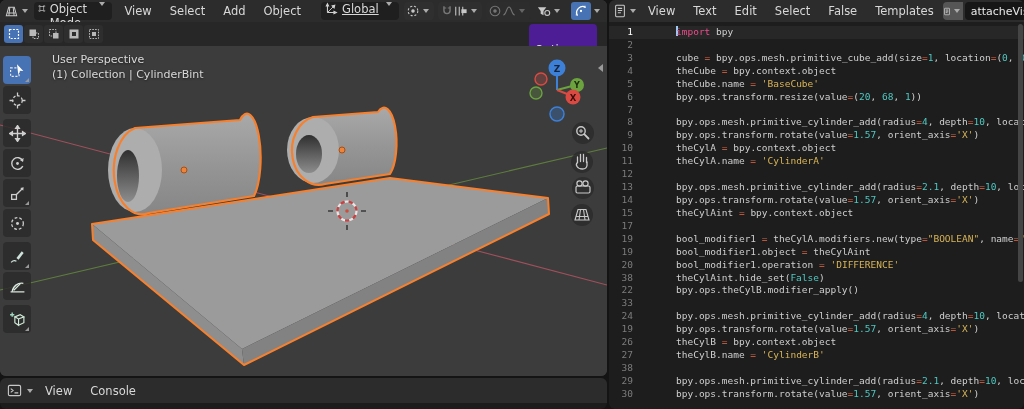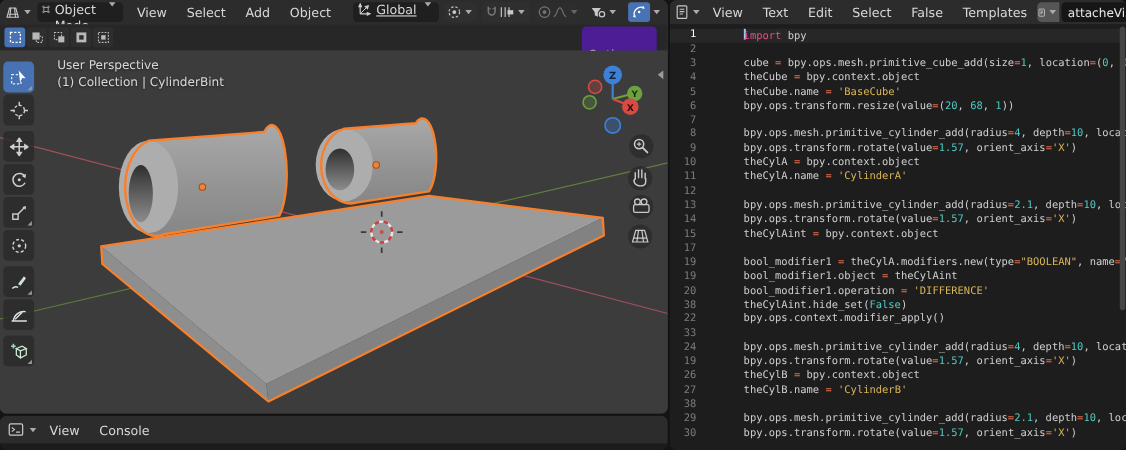--- a/index.html
+++ b/index.html
@@ -521,21 +521,21 @@
         <div class="crow">
           <span class="ln">20</span>
           <span class="lc">bool_modifier1.operation <span class="tk-op">=</span> <span class="tk-str">'DIFFERENCE'</span></span>
         </div>
         <div class="crow">
           <span class="ln">38</span>
           <span class="lc">theCylAint.hide_set(<span class="tk-bool">False</span>)</span>
         </div>
         <div class="crow">
           <span class="ln">22</span>
-          <span class="lc">bpy.ops.context.modifier_apply()</span>
+          <span class="lc">bpy.ops.theCylB.modifier_apply()</span>
         </div>
         <div class="crow">
           <span class="ln">33</span>
           <span class="lc"></span>
         </div>
         <div class="crow">
           <span class="ln">24</span>
           <span class="lc">bpy.ops.mesh.primitive_cylinder_add(radius<span class="tk-op">=</span><span class="tk-num">4</span>, depth<span class="tk-op">=</span><span class="tk-num">10</span>, location<span class="tk-op">=</span>(-<span class="tk-num">10</span>, , ))</span>
         </div>
         <div class="crow">

